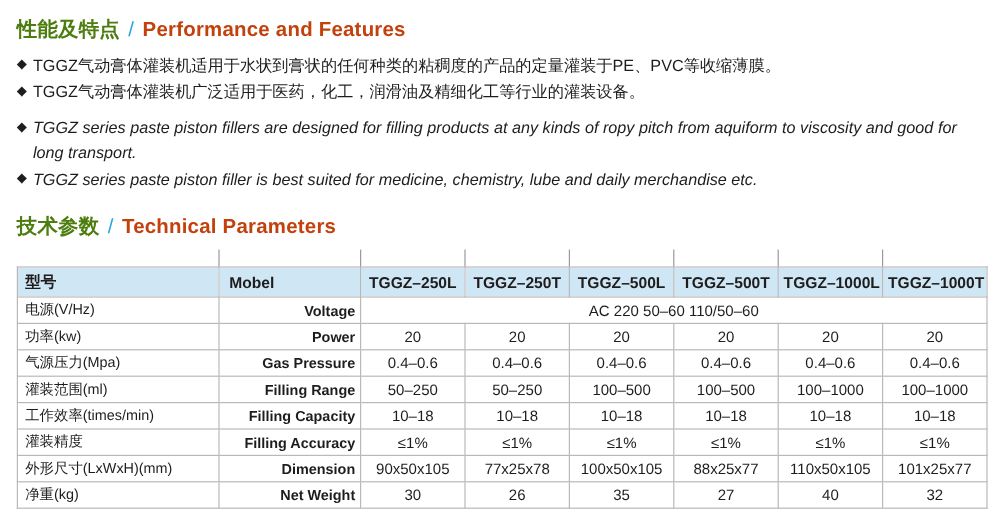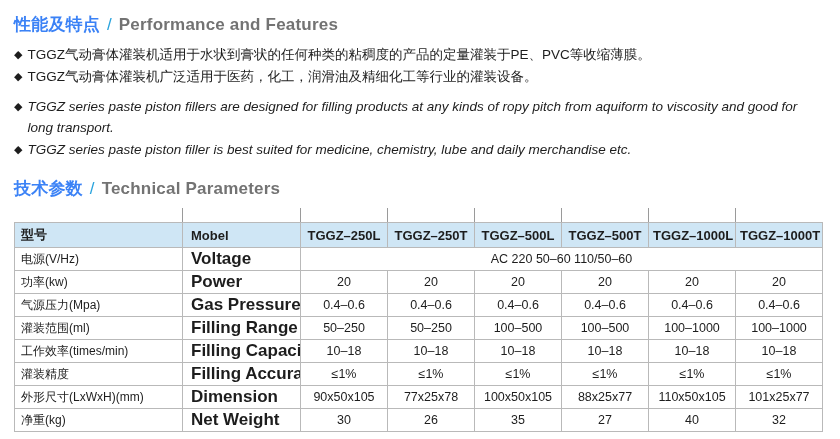--- a/index.html
+++ b/index.html
@@ -23,29 +23,29 @@
   }
   
   .section-title {
     font-size: 17px;
     font-weight: bold;
     letter-spacing: 0.2px;
     margin: 0 0 8px 0;
     line-height: 22px;
   }
   .section-title .cn {
-    color: #3b82f6;
+    color: #4d7c0f;
   }
   .section-title .sep {
     color: #29a3dd;
     font-weight: normal;
     padding: 0 2px;
   }
   .section-title .en {
-    color: #737373;
+    color: #c2410c;
   }
   .title-features {
     margin-top: 2px;
   }
   .title-params {
     margin-top: 0;
   }
   
   .bullets {
     margin: 4px 0 0 0;
@@ -120,24 +120,24 @@
     font-weight: bold;
     font-size: 13px;
     height: 22px;
   }
   table.spec td.label-cn {
     text-align: left;
     padding-left: 6px;
     font-size: 12px;
   }
   table.spec td.label-en {
-    text-align: left;
+    text-align: right;
     padding-left: 8px;
     font-weight: bold;
-    font-size: 17px;
+    font-size: 12px;
   }
   table.spec tr.head td.label-cn,
   table.spec tr.head td.label-en {
     text-align: left;
   }
   col.c-cn { width: 168px; }
   col.c-en { width: 118px; }
   col.c-v  { width: 87px; }
 </style>
 </head>

